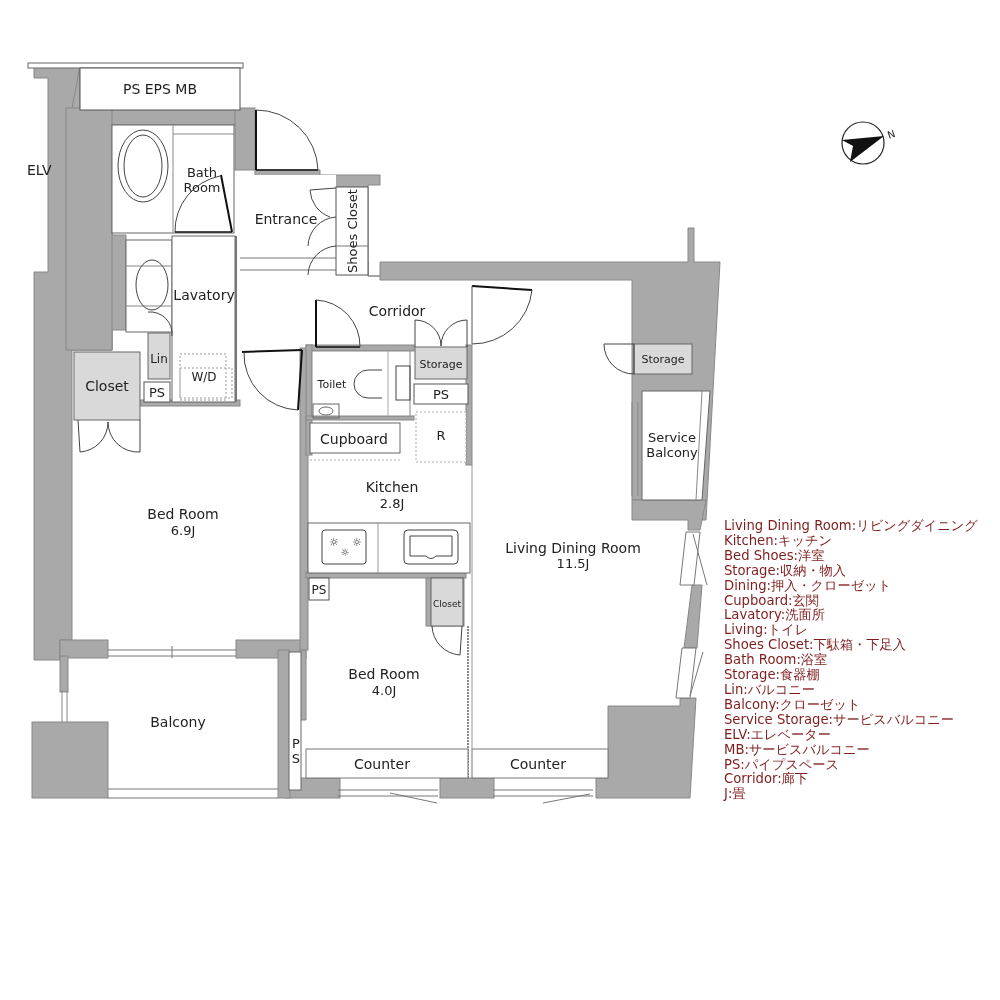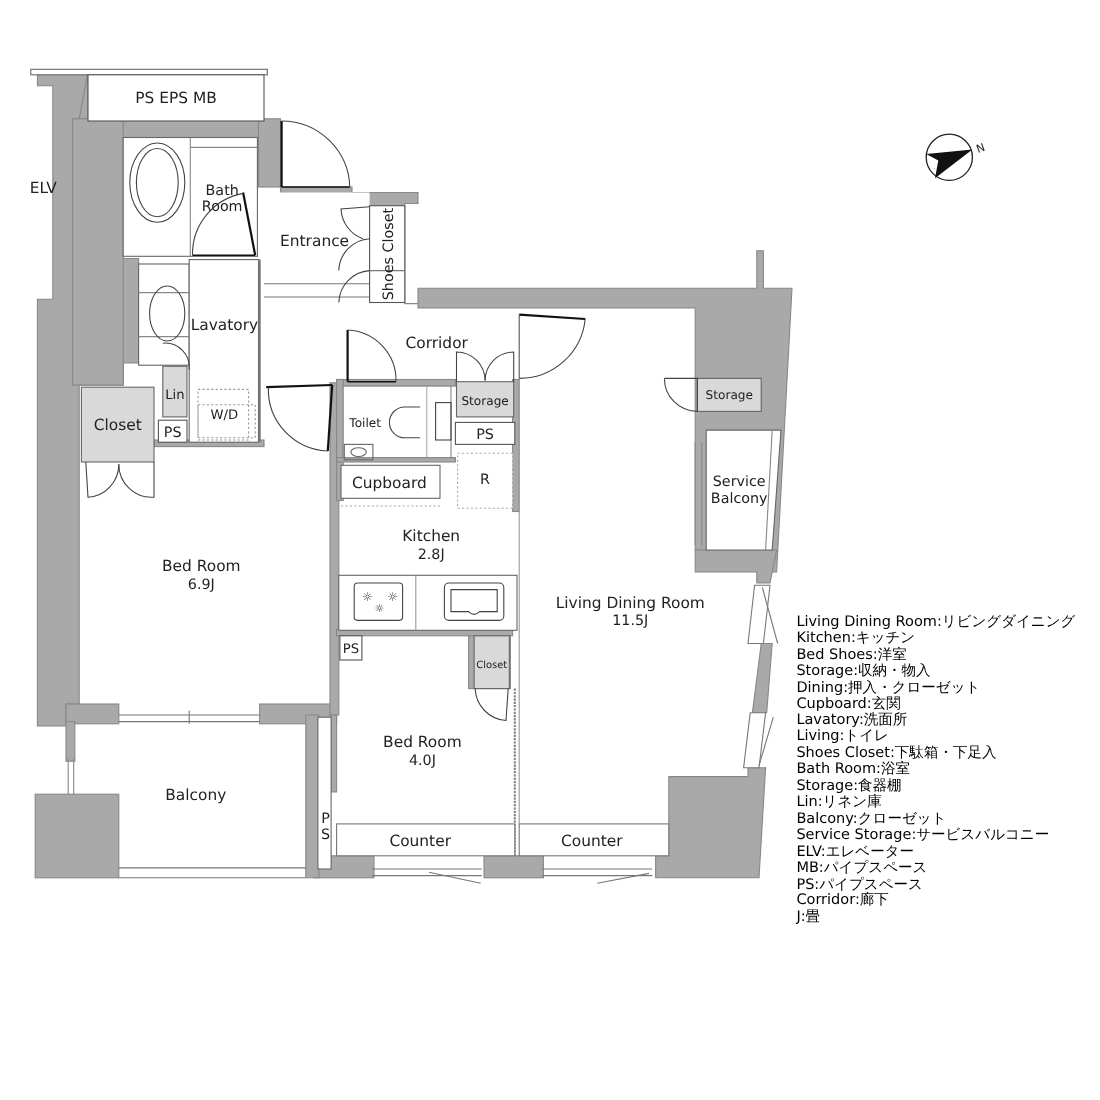--- a/index.html
+++ b/index.html
@@ -1,19 +1,19 @@
 <!DOCTYPE html>
 <html><head>
 <meta charset="utf-8">
 <style>
   html,body{margin:0;padding:0;background:#fff;}
   body{width:1000px;height:1000px;position:relative;overflow:hidden;font-family:"DejaVu Sans","Liberation Sans",sans-serif;color:#222;}
   #plan{position:absolute;left:0;top:0;}
   .lbl{font-family:"DejaVu Sans",sans-serif;fill:#222;}
-  #legend{position:absolute;left:724px;top:519px;font-size:13.2px;line-height:14.9px;color:#000000;white-space:nowrap;margin-top:40px;}
+  #legend{position:absolute;left:724px;top:519px;font-size:13.2px;line-height:14.9px;color:#7f1d1d;white-space:nowrap;}
   #legend div{margin:0;padding:0;}
 </style>
 </head>
 <body>
 
 <svg id="plan" width="1000" height="1000" viewBox="0 0 1000 1000" xmlns="http://www.w3.org/2000/svg">
 
   <g fill="#a9a9a9" stroke="#888" stroke-width="1">
 
     <path d="M34,66 L80,66 L80,108 L112,108 L112,125 L112,350 L72,350 L72,640 L60,640 L60,660 L34,660 L34,272 L48,272 L48,78 L34,78 Z"></path>
@@ -285,21 +285,21 @@
   <div>Kitchen:キッチン</div>
   <div>Bed Shoes:洋室</div>
   <div>Storage:収納・物入</div>
   <div>Dining:押入・クローゼット</div>
   <div>Cupboard:玄関</div>
   <div>Lavatory:洗面所</div>
   <div>Living:トイレ</div>
   <div>Shoes Closet:下駄箱・下足入</div>
   <div>Bath Room:浴室</div>
   <div>Storage:食器棚</div>
-  <div>Lin:リネン庫</div>
+  <div>Lin:バルコニー</div>
   <div>Balcony:クローゼット</div>
   <div>Service Storage:サービスバルコニー</div>
   <div>ELV:エレベーター</div>
-  <div>MB:パイプスペース</div>
+  <div>MB:サービスバルコニー</div>
   <div>PS:パイプスペース</div>
   <div>Corridor:廊下</div>
   <div>J:畳</div>
 </div>
 
 </body></html>

